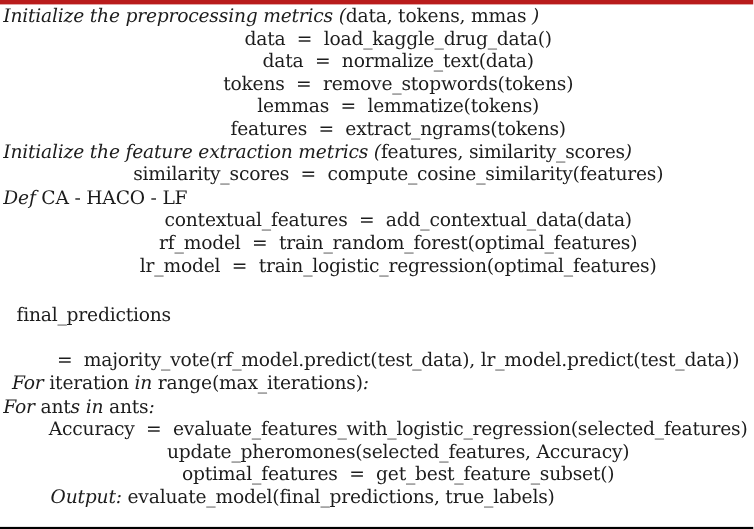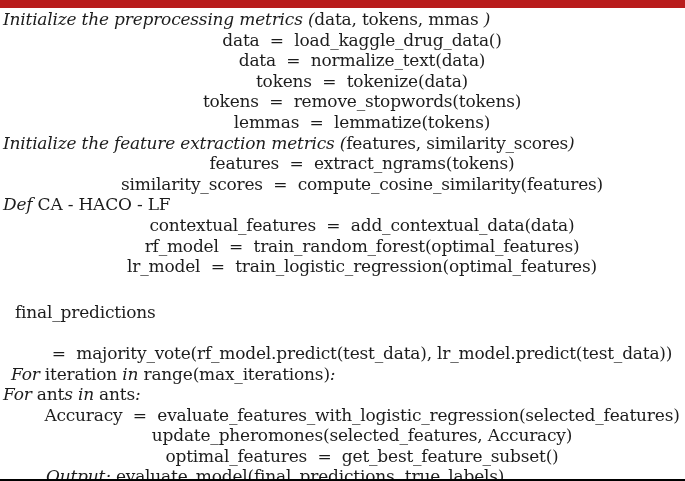--- a/index.html
+++ b/index.html
@@ -9,21 +9,21 @@
   }
   body {
     width: 685px;
     height: 481px;
     overflow: hidden;
   }
   .figure {
     box-sizing: border-box;
     width: 685px;
     height: 481px;
-    border-top: 8px solid #b91c1c;
+    border-top: 4px solid #b91c1c;
     border-bottom: 2px solid #000000;
     padding-top: 1px;
     font-family: "DejaVu Serif", "Liberation Serif", serif;
     font-size: 17px;
     color: #1c1c1c;
     overflow: hidden;
   }
   .line {
     height: 20.6px;
     line-height: 20.6px;
@@ -36,25 +36,24 @@
   .seg-italic  { font-style: italic; }
   .seg-roman   { font-style: normal; }
 </style>
 </head>
 <body>
 
 <div class="figure">
     <div class="line left" style="padding-left: 3px;"><span class="seg-italic">Initialize the preprocessing metrics (</span><span class="seg-roman">data, tokens, mmas </span><span class="seg-italic">)</span></div>
     <div class="line center"><span class="seg-roman">data  =  load_kaggle_drug_data()</span></div>
     <div class="line center"><span class="seg-roman">data  =  normalize_text(data)</span></div>
-    <div class="line center"><span class="seg-roman">tokens  =  tokenize(data)</span></div>
     <div class="line center"><span class="seg-roman">tokens  =  remove_stopwords(tokens)</span></div>
     <div class="line center"><span class="seg-roman">lemmas  =  lemmatize(tokens)</span></div>
+    <div class="line center"><span class="seg-roman">features  =  extract_ngrams(tokens)</span></div>
     <div class="line left" style="padding-left: 3px;"><span class="seg-italic">Initialize the feature extraction metrics (</span><span class="seg-roman">features, similarity_scores</span><span class="seg-italic">)</span></div>
-    <div class="line center"><span class="seg-roman">features  =  extract_ngrams(tokens)</span></div>
     <div class="line center"><span class="seg-roman">similarity_scores  =  compute_cosine_similarity(features)</span></div>
     <div class="line left" style="padding-left: 3px;"><span class="seg-italic">Def</span><span class="seg-roman"> CA - HACO - LF</span></div>
     <div class="line center"><span class="seg-roman">contextual_features  =  add_contextual_data(data)</span></div>
     <div class="line center"><span class="seg-roman">rf_model  =  train_random_forest(optimal_features)</span></div>
     <div class="line center"><span class="seg-roman">lr_model  =  train_logistic_regression(optimal_features)</span></div>
     <div class="line left" style="padding-left: 15px; margin-top: 25px;"><span class="seg-roman">final_predictions</span></div>
     <div class="line left"></div>
     <div class="line center"><span class="seg-roman">=  majority_vote(rf_model.predict(test_data), lr_model.predict(test_data))</span></div>
     <div class="line left" style="padding-left: 11px;"><span class="seg-italic">For </span><span class="seg-roman">iteration </span><span class="seg-italic">in </span><span class="seg-roman">range(max_iterations)</span><span class="seg-italic">:</span></div>
     <div class="line left" style="padding-left: 3px;"><span class="seg-italic">For </span><span class="seg-roman">ant</span><span class="seg-italic">s in </span><span class="seg-roman">ants</span><span class="seg-italic">:</span></div>

